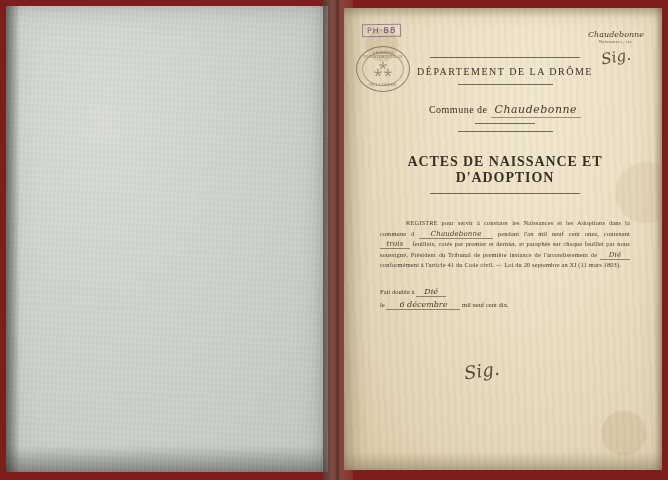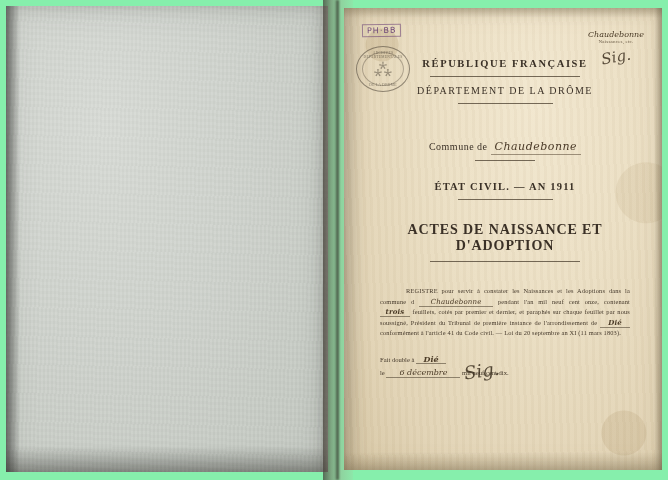--- a/index.html
+++ b/index.html
@@ -5,21 +5,21 @@
   html, body {
     margin: 0;
     padding: 0;
     background: #000;
   }
   #page {
     position: relative;
     width: 668px;
     height: 480px;
     overflow: hidden;
-    background: #86efac;
+    background: #7f1d1d;
     font-family: "Liberation Serif", serif;
   }
 
   
   .left-page {
     position: absolute;
     left: 6px;
     top: 6px;
     width: 322px;
     height: 466px;
@@ -130,21 +130,21 @@
   .rule.short { width: 95px; }
   .rule.tiny { width: 60px; }
   .line-departement {
     font-size: 10px;
     letter-spacing: 1.5px;
     margin-top: 8px;
   }
   .line-commune {
     font-size: 10px;
     letter-spacing: .5px;
-    margin-top: 36px;
+    margin-top: 18px;
   }
   .commune-hand {
     font-family: "DejaVu Serif", serif;
     font-style: italic;
     font-size: 11px;
     color: #4a3a28;
     border-bottom: 1px solid rgba(74,58,40,.5);
     padding: 0 4px 1px 4px;
   }
   .line-etatcivil {
@@ -175,21 +175,21 @@
     min-width: 52px;
     border-bottom: 1px solid rgba(70,58,42,.55);
     text-align: center;
     font-family: "DejaVu Serif", serif;
     font-style: italic;
     font-size: 7px;
     color: #4b3b27;
     line-height: 8px;
     vertical-align: baseline;
   }
-  .blank.sm { min-width: 30px; font-weight: bold; }
+  .blank.sm { min-width: 30px; }
   .blank.lg { min-width: 74px; }
 
   .closing {
     margin-top: 14px;
     text-align: left;
     font-size: 6.6px;
     line-height: 13px;
     color: #463a2c;
   }
   .closing .ink {
@@ -328,33 +328,31 @@
     </div>
 
     <div class="hand-top-right">
       <div class="name">Chaudebonne</div>
       <div class="sub">Naissances, etc.</div>
       <div class="signature-scribble">Sig.</div>
     </div>
 
     <div class="content">
 
-      <div class="line-republique">RÉPUBLIQUE FRANÇAISE</div>
       <div class="rule"></div>
 
       <div class="line-departement">DÉPARTEMENT DE LA DRÔME</div>
       <div class="rule short"></div>
 
       <div class="line-commune">
         <span>Commune de</span>
         <span class="commune-hand">Chaudebonne</span>
       </div>
       <div class="rule tiny"></div>
 
-      <div class="line-etatcivil">ÉTAT CIVIL. — AN 1911</div>
       <div class="rule short"></div>
 
       <div class="line-actes">ACTES DE NAISSANCE ET D'ADOPTION</div>
       <div class="rule"></div>
 
       <div class="para">
         <span class="lead">REGISTRE pour servir à constater les Naissances et les Adoptions dans la commune d</span>
         <span class="blank lg">Chaudebonne</span>
         <span>pendant l'an mil neuf cent onze, contenant</span>
         <span class="blank sm">trois</span>

